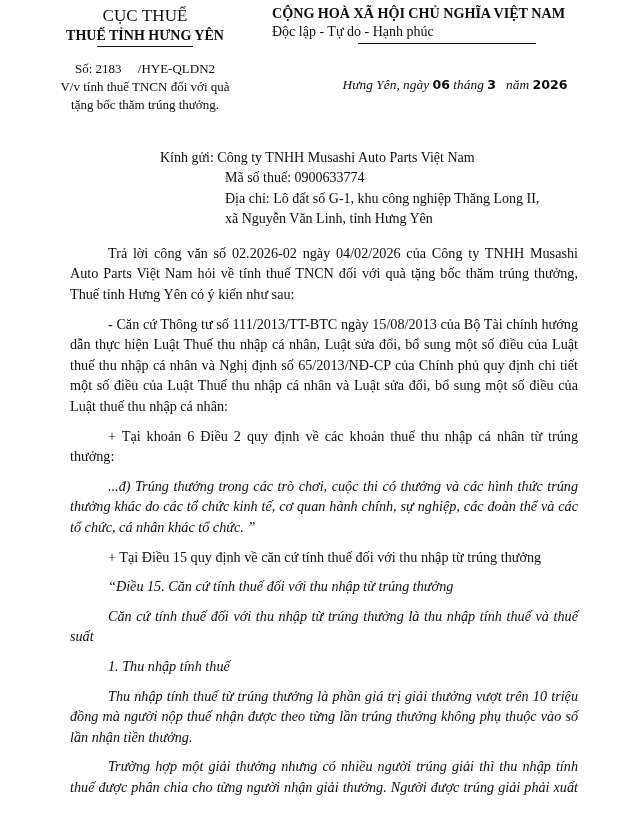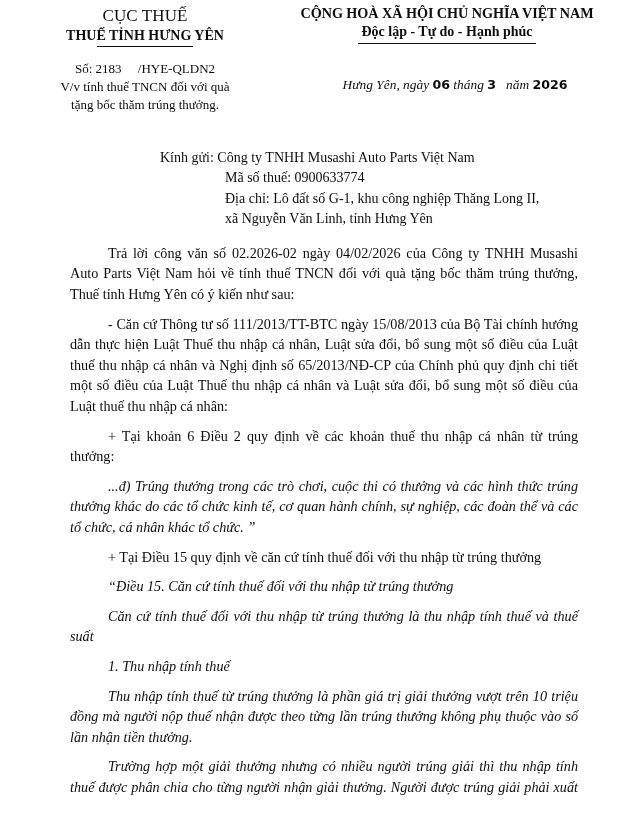--- a/index.html
+++ b/index.html
@@ -31,21 +31,20 @@
     padding-top: 5px;
   }
   .hdr-left {
     width: 272px;
     text-align: center;
     padding-left: 18px;
     box-sizing: border-box;
   }
   .hdr-right {
     flex: 1;
-    text-align: center;
     padding-right: 6px;
     box-sizing: border-box;
   }
 
   .org-line-1 {
     font-size: 17px;
     letter-spacing: 0.1px;
     line-height: 1.25;
   }
   .org-line-2 {
@@ -64,21 +63,21 @@
   }
 
   .nation-line-1 {
     font-size: 14.2px;
     font-weight: bold;
     line-height: 1.25;
     letter-spacing: -0.05px;
   }
   .nation-line-2 {
     font-size: 14px;
-    font-weight: bold;
+    font-weight: normal;
     line-height: 1.35;
   }
   .nation-underline {
     display: block;
     width: 178px;
     height: 1.4px;
     background: #111;
     margin: 1px auto 0 auto;
   }
 

